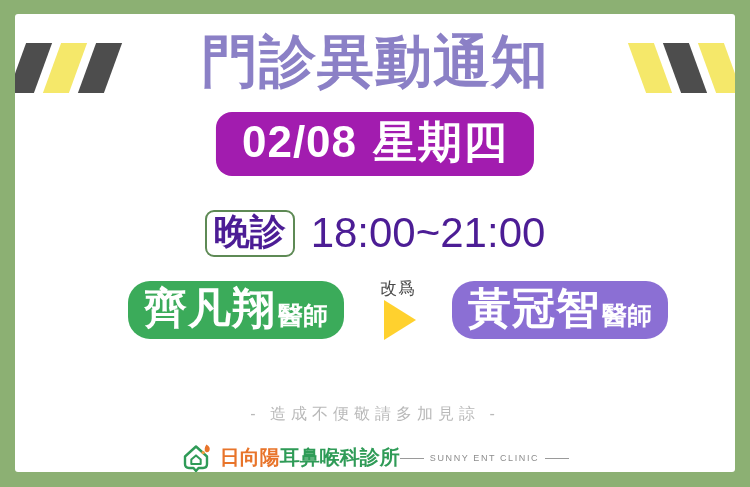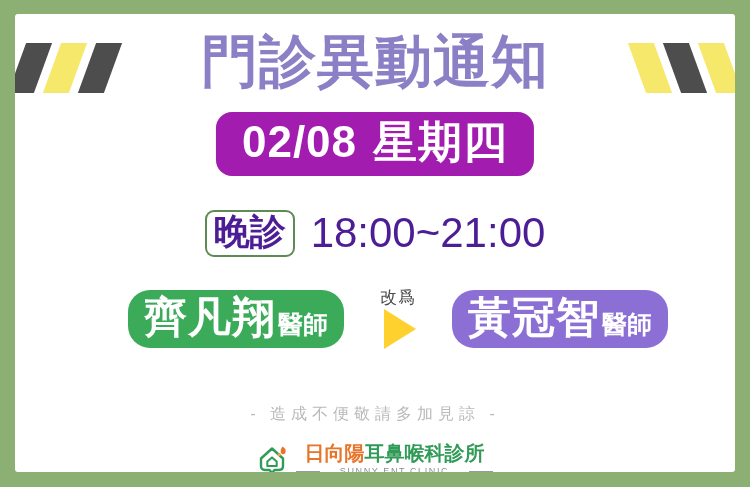--- a/index.html
+++ b/index.html
@@ -151,21 +151,21 @@
     position: relative;
     top: -2px;
   }
 
   .change-block {
     display: flex;
     flex-direction: column;
     align-items: center;
     justify-content: center;
     width: 104px;
-    margin: 9px 2px;
+    margin: 0 2px;
   }
   .change-label {
     font-size: 17px;
     color: #4a4a4a;
     line-height: 1;
     margin-bottom: 3px;
     letter-spacing: 1px;
   }
   .arrow-icon {
     width: 0;
@@ -196,35 +196,35 @@
     top: 428px;
     width: 100%;
     display: flex;
     align-items: center;
     justify-content: center;
     gap: 5px;
   }
   .logo-icon { flex: 0 0 auto; display: block; }
   .logo-text-block {
     display: flex;
-    flex-direction: column;
+    flex-direction: row;
     align-items: center;
   }
   .logo-name {
     font-size: 20px;
     font-weight: bold;
     line-height: 1.1;
     white-space: nowrap;
   }
   .logo-name .name-sun  { color: #e8742a; }
   .logo-name .name-rest { color: #2f9b57; }
   .logo-sub-row {
     display: flex;
     align-items: center;
-    gap: 20px;
+    gap: 6px;
     margin-top: 2px;
   }
   .logo-rule {
     width: 24px;
     height: 1px;
     background: #9a9a9a;
   }
   .logo-sub {
     font-size: 9px;
     letter-spacing: 1.6px;

